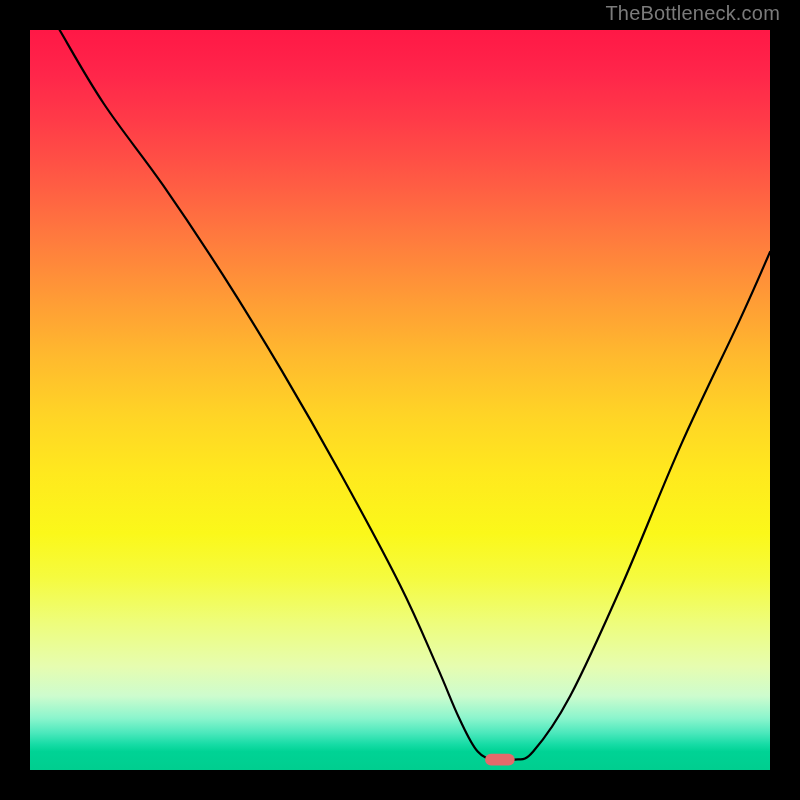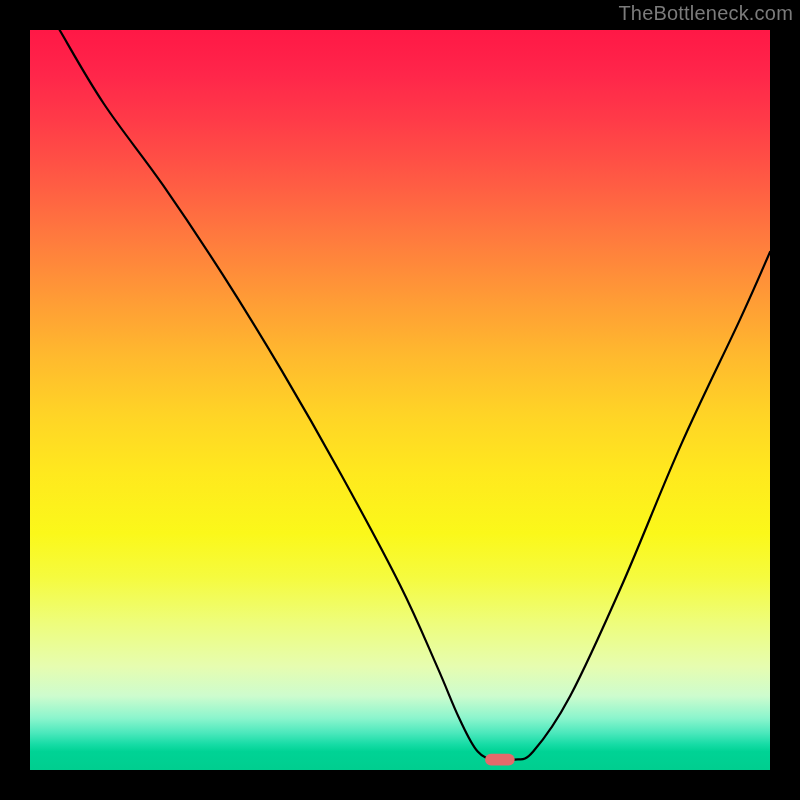--- a/index.html
+++ b/index.html
@@ -13,21 +13,21 @@
   }
   .frame {
     position: relative;
     width: 800px;
     height: 800px;
     background: #000;
   }
   .attribution {
     position: absolute;
     top: 2px;
-    right: 7px;
+    right: 20px;
     color: #7b7b7b;
     font-size: 20px;
     font-weight: 400;
     letter-spacing: 0.2px;
     text-align: center;
   }
   .plot-area {
     position: absolute;
     left: 30px;
     top: 30px;

